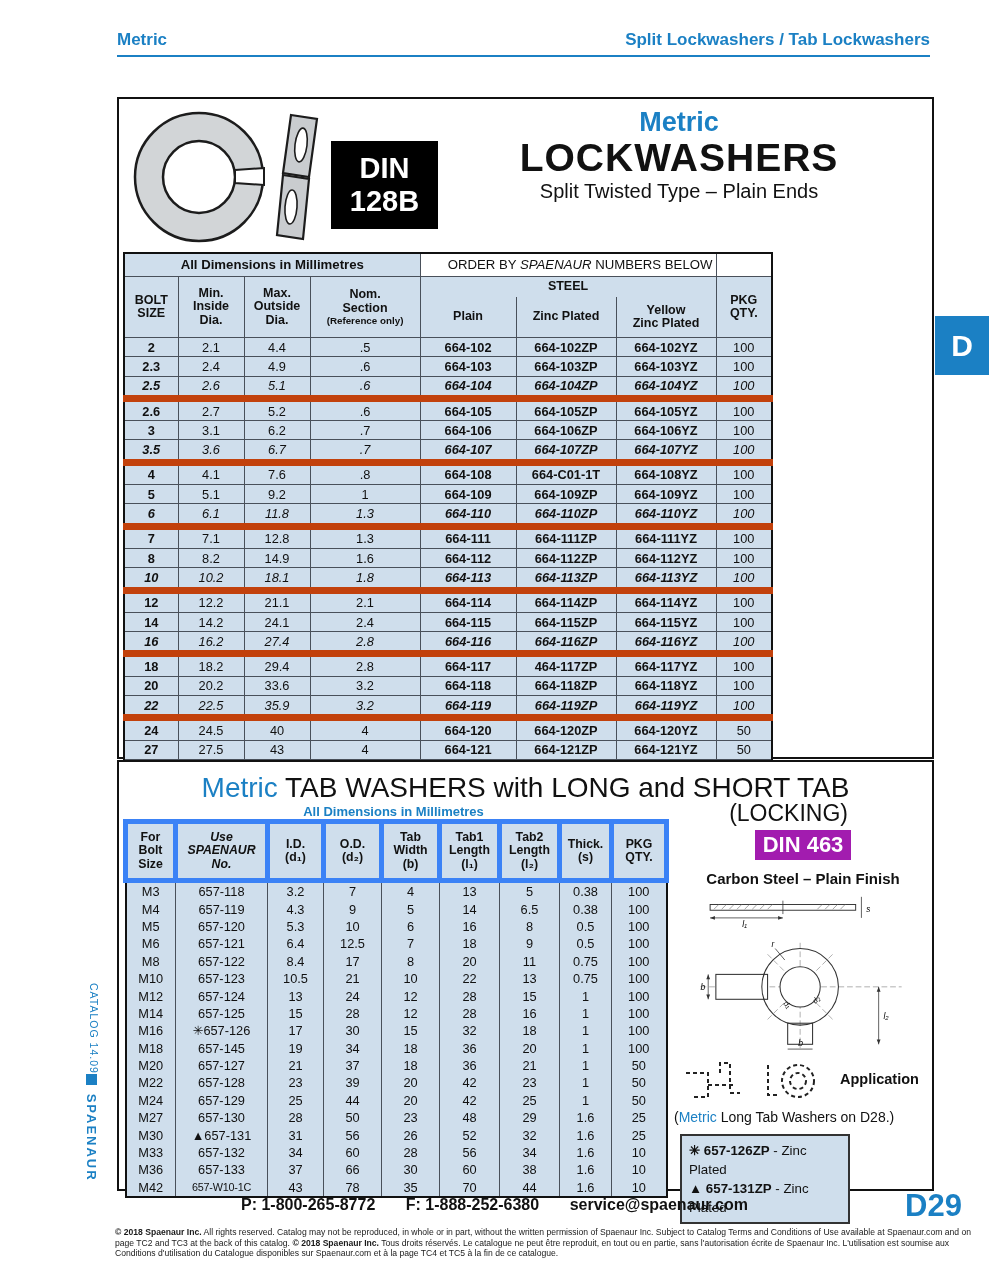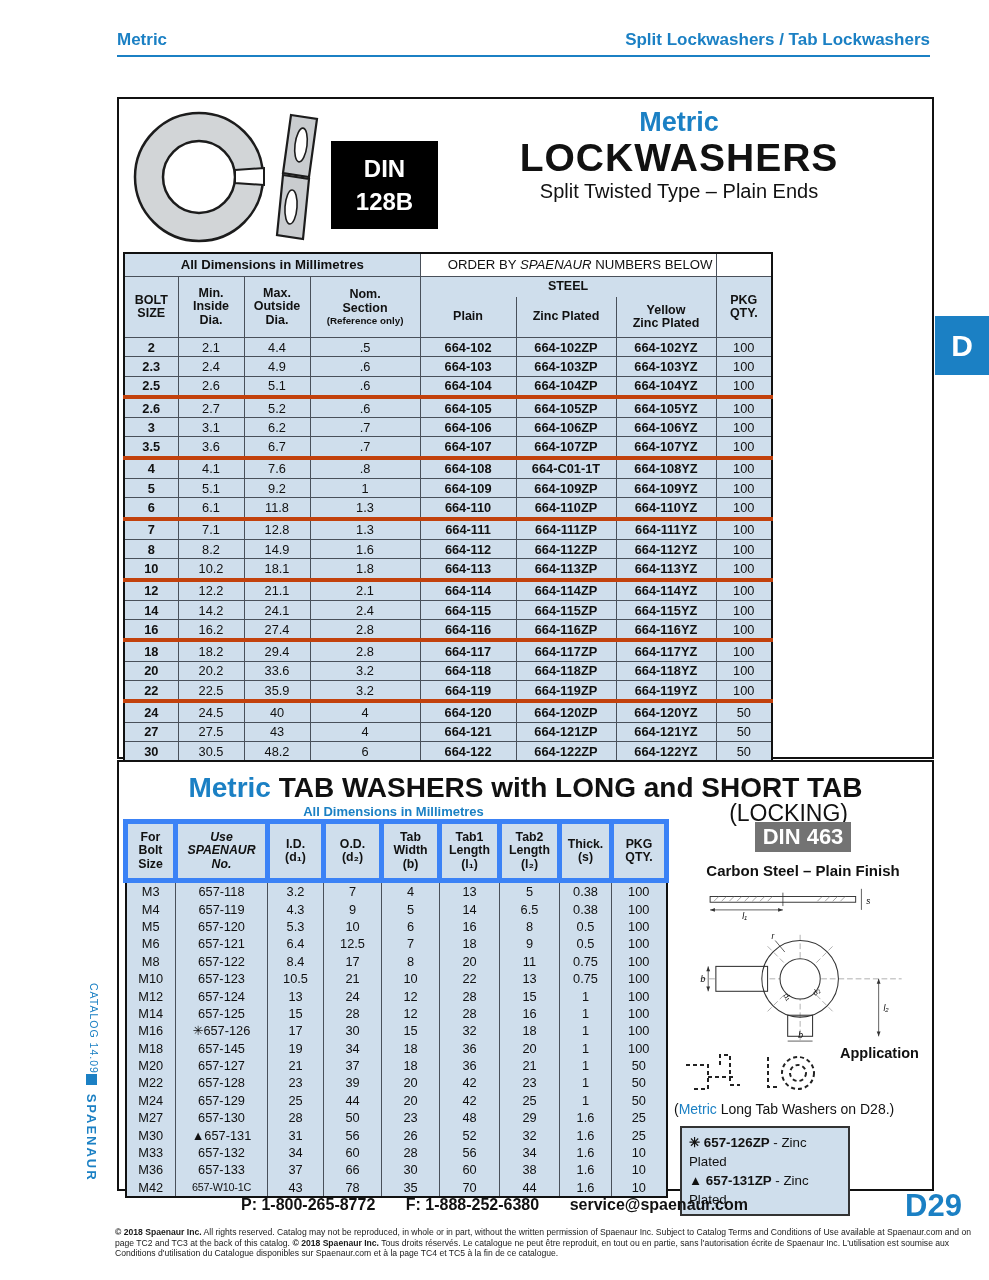--- a/index.html
+++ b/index.html
@@ -14,63 +14,63 @@
     font-weight:bold;color:#1b80c4;font-size:17px;}
   .hdr-rule{border:0;border-top:2.5px solid #1b80c4;margin:5px 0 6px;}
   
   .frame{position:absolute;border:2.5px solid #111;background:#fff;}
   #box1{left:117px;top:97px;width:813px;height:658px;}
   #box2{left:117px;top:760px;width:813px;height:427px;}
   
   #washer-svg{position:absolute;left:4px;top:6px;}
   #din128{position:absolute;left:212px;top:42px;width:107px;height:88px;background:#000;
     color:#fff;display:flex;flex-direction:column;align-items:center;justify-content:center;
-    font-weight:bold;font-size:24px;line-height:33px;}
+    font-weight:bold;font-size:29px;line-height:33px;}
   #title1{position:absolute;left:330px;top:8px;width:460px;text-align:center;}
   #title1 .t-metric{font-size:27px;font-weight:bold;color:#1b80c4;line-height:30px;}
   #title1 .t-main{font-size:39px;font-weight:bold;letter-spacing:1px;line-height:42px;}
   #title1 .t-sub{font-size:20px;font-weight:normal;line-height:24px;}
   
   table{border-collapse:collapse;table-layout:fixed;}
   #t1{position:absolute;left:4px;top:153px;width:650px;}
   #t1 th,#t1 td{border:1px solid #49505a;background:#cfdeec;text-align:center;
     padding:0;overflow:hidden;}
   #t1{border:2px solid #111;}
   #t1 th{font-size:12.5px;font-weight:bold;white-space:pre-line;line-height:13.5px;}
   #t1 .rowA th{height:22px;font-size:13.2px;}
   #t1 .whitebg{background:#fff;padding-left:24px;}
   #t1 .orderby{font-weight:normal;font-size:12.8px;}
   #t1 .orderby .it{font-style:italic;}
   #t1 .steelcell{border-bottom:none;height:20px;}
   #t1 .sub{border-top:none;}
   #t1 .refsmall{display:block;font-size:9.8px;font-weight:bold;line-height:11px;}
   #t1 td{height:18.3px;font-size:12.8px;line-height:13px;}
   #t1 td.b{font-weight:bold;}
-  #t1 tr.group-end td{border-bottom:4px solid #c2410c;}
+  #t1 tr.group-end td{border-bottom:7px solid #c2410c;font-style:italic;}
   #t2{position:absolute;left:4px;top:57px;width:541px;border:2px solid #111;}
   #t2 th,#t2 td{background:#cfdeec;text-align:center;padding:0;overflow:hidden;}
   #t2 th{border:5px solid #3b82f6;font-size:12.3px;font-weight:bold;
     white-space:pre-line;line-height:13.5px;height:54px;}
   #t2 th.it{font-style:italic;}
   #t2 td{border-left:1px solid #49505a;border-right:1px solid #49505a;
     height:17.4px;font-size:12.8px;line-height:13px;}
   #t2 td.b{font-weight:normal;}
   #t2 td.small{font-size:10.8px;letter-spacing:-0.2px;}
   
   #title2{position:absolute;left:0;top:10px;width:813px;text-align:center;
-    font-size:28px;font-weight:bold;line-height:32px;}
+    font-size:28px;font-weight:normal;line-height:32px;}
   #dims2{position:absolute;left:4px;top:42px;width:541px;text-align:center;
     font-size:13px;font-weight:bold;color:#1b80c4;}
   #locking{position:absolute;right:84px;top:38px;font-size:23px;font-weight:normal;}
   #rightcol{position:absolute;left:553px;top:60px;width:262px;}
-  .din-box{width:96px;height:30px;margin:0 auto 10px;background:#737373;color:#fff;
+  .din-box{width:96px;height:30px;margin:8px auto 10px;background:#a21caf;color:#fff;
     display:flex;align-items:center;justify-content:center;font-size:22px;font-weight:bold;}
   .finish{text-align:center;font-weight:bold;font-size:15px;}
   .diagram{display:block;margin:6px auto 0;}
-  .app-row{display:flex;gap:10px;margin:2px 0 4px 8px;}
+  .app-row{display:flex;align-items:center;gap:10px;margin:2px 0 4px 8px;}
   .app-label{font-weight:bold;font-size:14.5px;}
   .note-line{font-size:14px;margin-left:2px;}
   .legend-box{margin:9px 0 0 8px;width:152px;background:#cfdeec;border:2px solid #333;
     padding:5px 7px;font-size:13.3px;line-height:19px;}
   .legend-box .b{font-weight:bold;margin-top:35px;}
   
   #dtab{position:absolute;left:935px;top:316px;width:54px;height:59px;background:#1b80c4;
     color:#fff;display:flex;align-items:center;justify-content:center;
     font-size:30px;font-weight:bold;}
   #cat-vert{position:absolute;left:88px;top:983px;writing-mode:vertical-rl;
@@ -310,21 +310,21 @@
           <td class="b">664-116ZP</td>
           <td class="b">664-116YZ</td>
           <td>100</td>
         </tr>
         <tr>
           <td class="b">18</td>
           <td>18.2</td>
           <td>29.4</td>
           <td>2.8</td>
           <td class="b">664-117</td>
-          <td class="b">664-117ZP</td>
+          <td class="b">464-117ZP</td>
           <td class="b">664-117YZ</td>
           <td>100</td>
         </tr>
         <tr>
           <td class="b">20</td>
           <td>20.2</td>
           <td>33.6</td>
           <td>3.2</td>
           <td class="b">664-118</td>
           <td class="b">664-118ZP</td>

